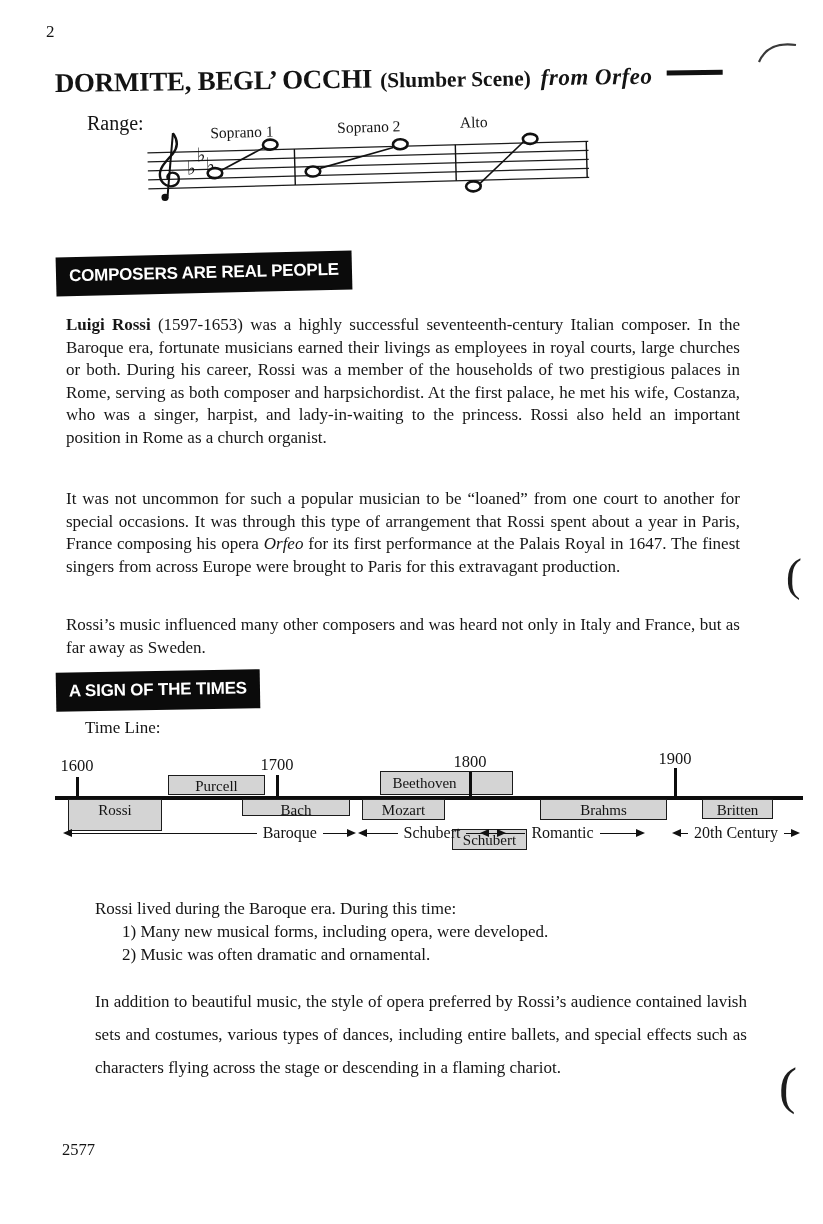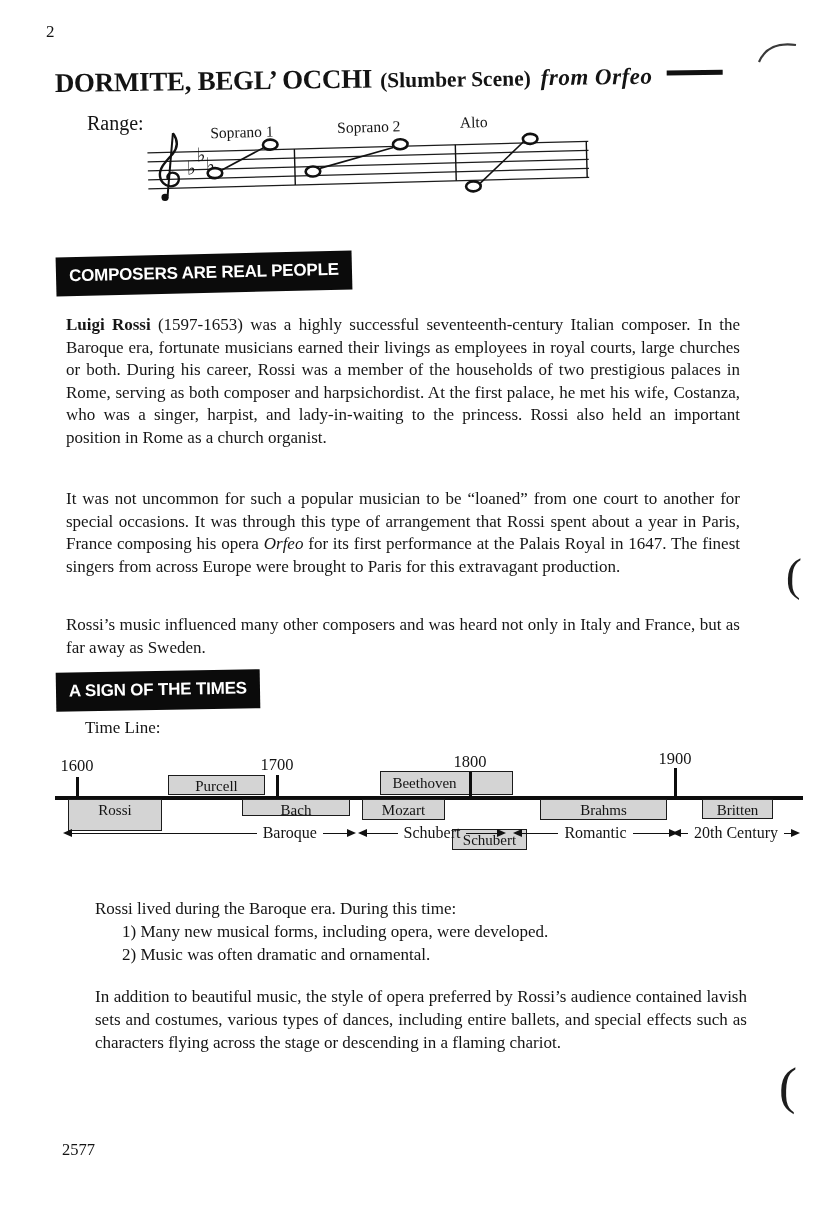--- a/index.html
+++ b/index.html
@@ -69,21 +69,21 @@
   .ah{width:0; height:0; border-top:4px solid transparent; border-bottom:4px solid transparent;}
   .ah-l{border-right:9px solid #111;}
   .ah-r{border-left:9px solid #111;}
   .era .ga{flex-grow:4.2;}
   .era .gb{flex-grow:0.55;}
 
   .pi{left:95px; font-size:17px; line-height:23px;}
   .p4i{top:897px; width:660px;}
   .li1{left:122px; top:920px;}
   .li2{left:122px; top:943px;}
-  .p5{left:95px; top:985px; width:652px; text-align:justify; font-size:17px; line-height:23px;}
+  .p5{left:95px; top:985px; width:652px; text-align:justify; font-size:17px; line-height:33px;}
 
   .paren{font-size:46px; color:#1d1d1d; transform:rotate(2deg); font-weight:400;}
   .paren1{left:786px; top:548px;}
   .paren2{left:779px; top:1056px; font-size:52px;}
 
   .footer{left:62px; top:1140px; font-size:16.5px;}
 </style>
 </head>
 <body>
 
@@ -192,21 +192,21 @@
       <span class="ln gb"></span>
       <span class="ah ah-r"></span>
     </div>
     <div class="era" style="left:303px; width:148px;">
       <span class="ah ah-l"></span>
       <span class="ln"></span>
       <span class="lbl">Schubert</span>
       <span class="ln"></span>
       <span class="ah ah-r"></span>
     </div>
-    <div class="era" style="left:458px; width:165px;">
+    <div class="era" style="left:425px; width:165px;">
       <span class="ah ah-l"></span>
       <span class="ln"></span>
       <span class="lbl">Romantic</span>
       <span class="ln"></span>
       <span class="ah ah-r"></span>
     </div>
     <div class="era" style="left:617px; width:128px;">
       <span class="ah ah-l"></span>
       <span class="ln gb"></span>
       <span class="lbl">20th Century</span>

